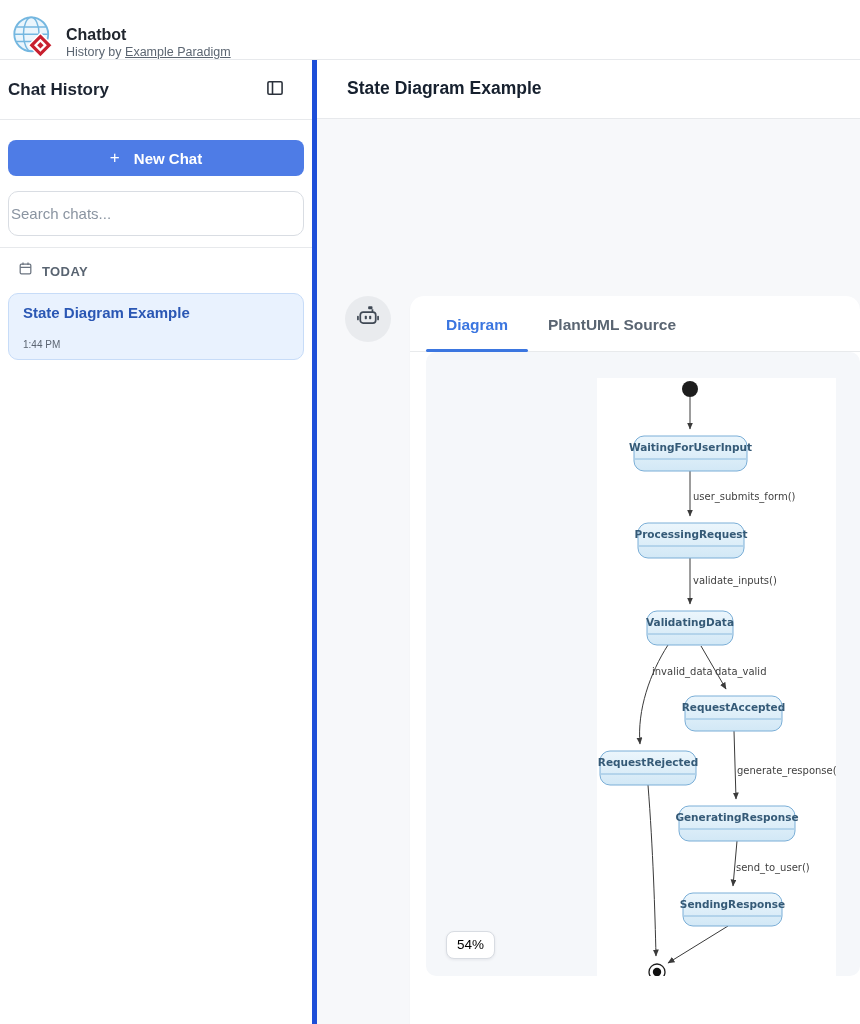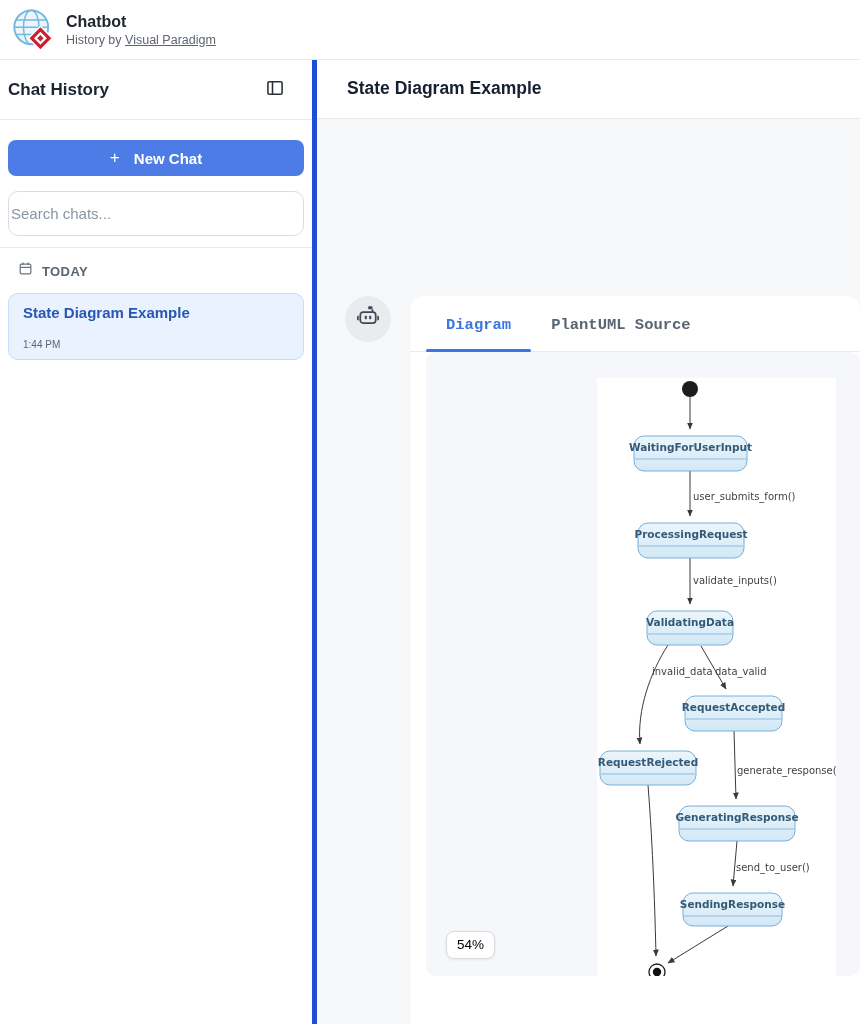--- a/index.html
+++ b/index.html
@@ -1,21 +1,21 @@
 <!DOCTYPE html>
 <html><head>
 <meta charset="utf-8">
 <style>
   * { margin:0; padding:0; box-sizing:border-box; }
   html,body { width:860px; height:1024px; overflow:hidden; background:#ffffff;
               font-family:"Liberation Sans", sans-serif; color:#1d2533; }
 
   
   .app-header { height:60px; border-bottom:1px solid #e7e9ec; display:flex;
-                align-items:center; padding:0 12px; gap:10px; background:#fff; }
+                align-items:flex-end; padding:0 12px; gap:10px; background:#fff; }
   .app-logo { width:44px; height:44px; flex:0 0 auto; }
   .app-title { font-size:16px; font-weight:bold; color:#21262e; line-height:1.2; }
   .powered { font-size:12.5px; color:#5c6672; margin-top:1px; }
   .powered a { color:#5c6672; text-decoration:underline; cursor:pointer; }
 
   
   .layout { display:flex; height:964px; }
 
   
   .sidebar { width:317px; flex:0 0 317px; border-right:5px solid #1d4ed8;
@@ -51,21 +51,21 @@
   .chat-area { flex:1 1 auto; position:relative; overflow:hidden; }
   .message-row { display:flex; align-items:flex-start; padding-left:28px; margin-top:177px; gap:19px; }
   .bot-avatar { width:46px; height:46px; border-radius:50%; background:#e9ebee; flex:0 0 auto;
                 display:flex; align-items:center; justify-content:center; }
   .msg-card { flex:1 1 auto; min-width:0; background:#fff; border-radius:14px 14px 0 0;
               height:750px; box-shadow:0 1px 2px rgba(20,30,50,0.04); display:flex;
               flex-direction:column; }
   .tabs { display:flex; padding-left:16px; border-bottom:1px solid #e8eaec; }
   .tab { padding:20px 20px 17px 20px; font-size:15.5px; font-weight:bold; color:#5a6572;
          cursor:pointer; position:relative; background:transparent; border:none;
-         font-family:Liberation Mono, monospace; }
+         font-family:Liberation Sans, sans-serif; }
   .tab.active { color:#3b76e0; }
   .tab.active::after { content:""; position:absolute; left:0; right:0; bottom:-1px;
                        height:3px; background:#3b76e0; border-radius:2px; }
   .viewer { margin-left:16px; height:624px; background:#f5f7fa; border-radius:10px;
             position:relative; overflow:hidden; cursor:grab; }
   .diagram-sheet { position:absolute; left:171px; top:26px; width:239px; height:602px;
                    background:#ffffff; }
   .zoom-badge { position:absolute; left:20px; bottom:17px; background:#fff;
                 border:1px solid #d8dce2; border-radius:8px; padding:5px 10px 6px 10px;
                 font-size:13.5px; color:#000000; box-shadow:0 1px 3px rgba(20,30,50,0.08); }
@@ -84,21 +84,21 @@
       <path d="M5,13 H37 M2.5,21 H39.5 M5,29 H37" stroke="#74b7e0" stroke-width="1.6" fill="none"></path>
       <path d="M31,20 L44,33 L31,46 L18,33 Z" fill="#c8202f" stroke="#ffffff" stroke-width="1.6"></path>
       <path d="M31,26 L38,33 L31,40 L24,33 Z" fill="#ffffff"></path>
       <path d="M31,29.5 L34.5,33 L31,36.5 L27.5,33 Z" fill="#c8202f"></path>
     </svg>
   </span>
   <div>
     <div class="app-title">Chatbot</div>
     <div class="powered">
       <span>History by</span>
-      <a>Visual Paradigm</a>
+      <a>Example Paradigm</a>
     </div>
   </div>
 </header>
 
 <div class="layout">
 
   <aside class="sidebar">
     <div class="sidebar-header">
       <h2>Chat History</h2>
       <button class="collapse-btn">

